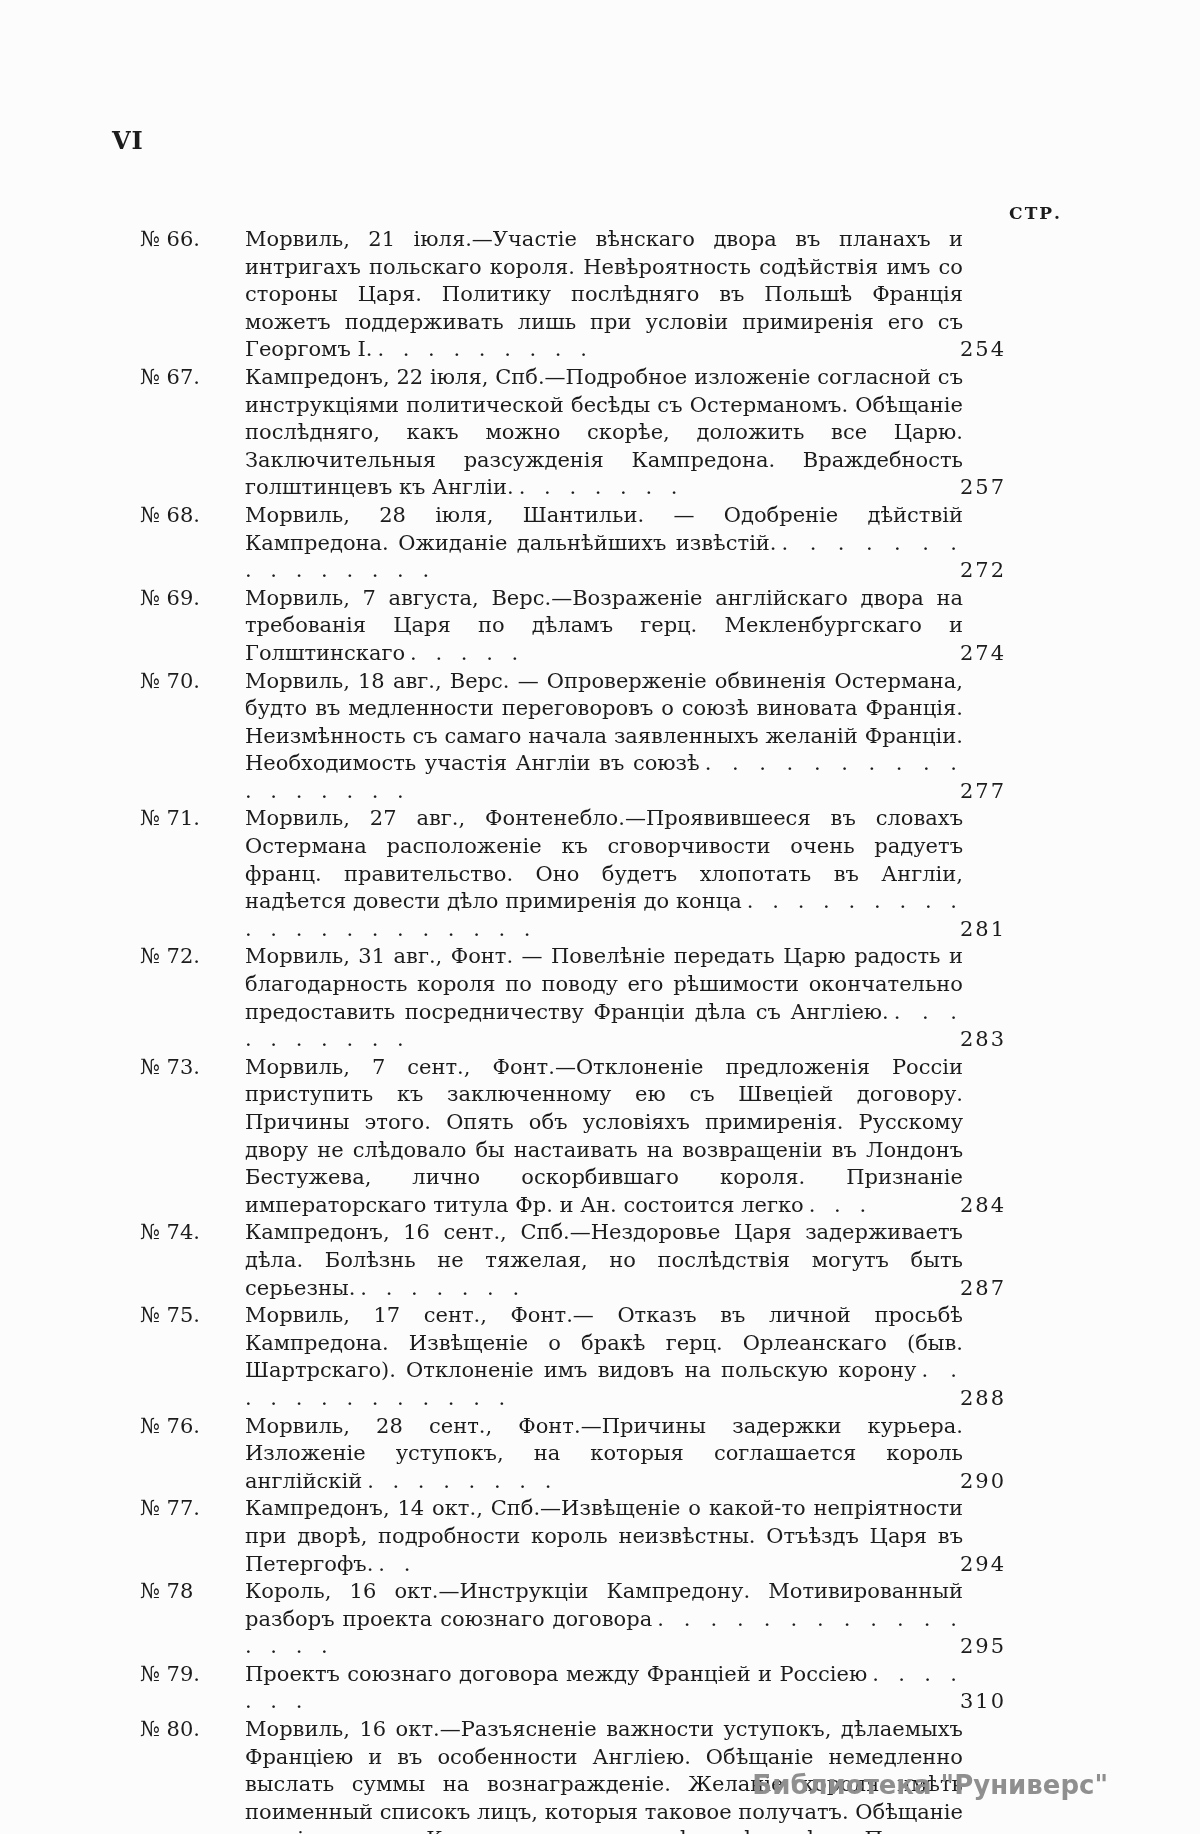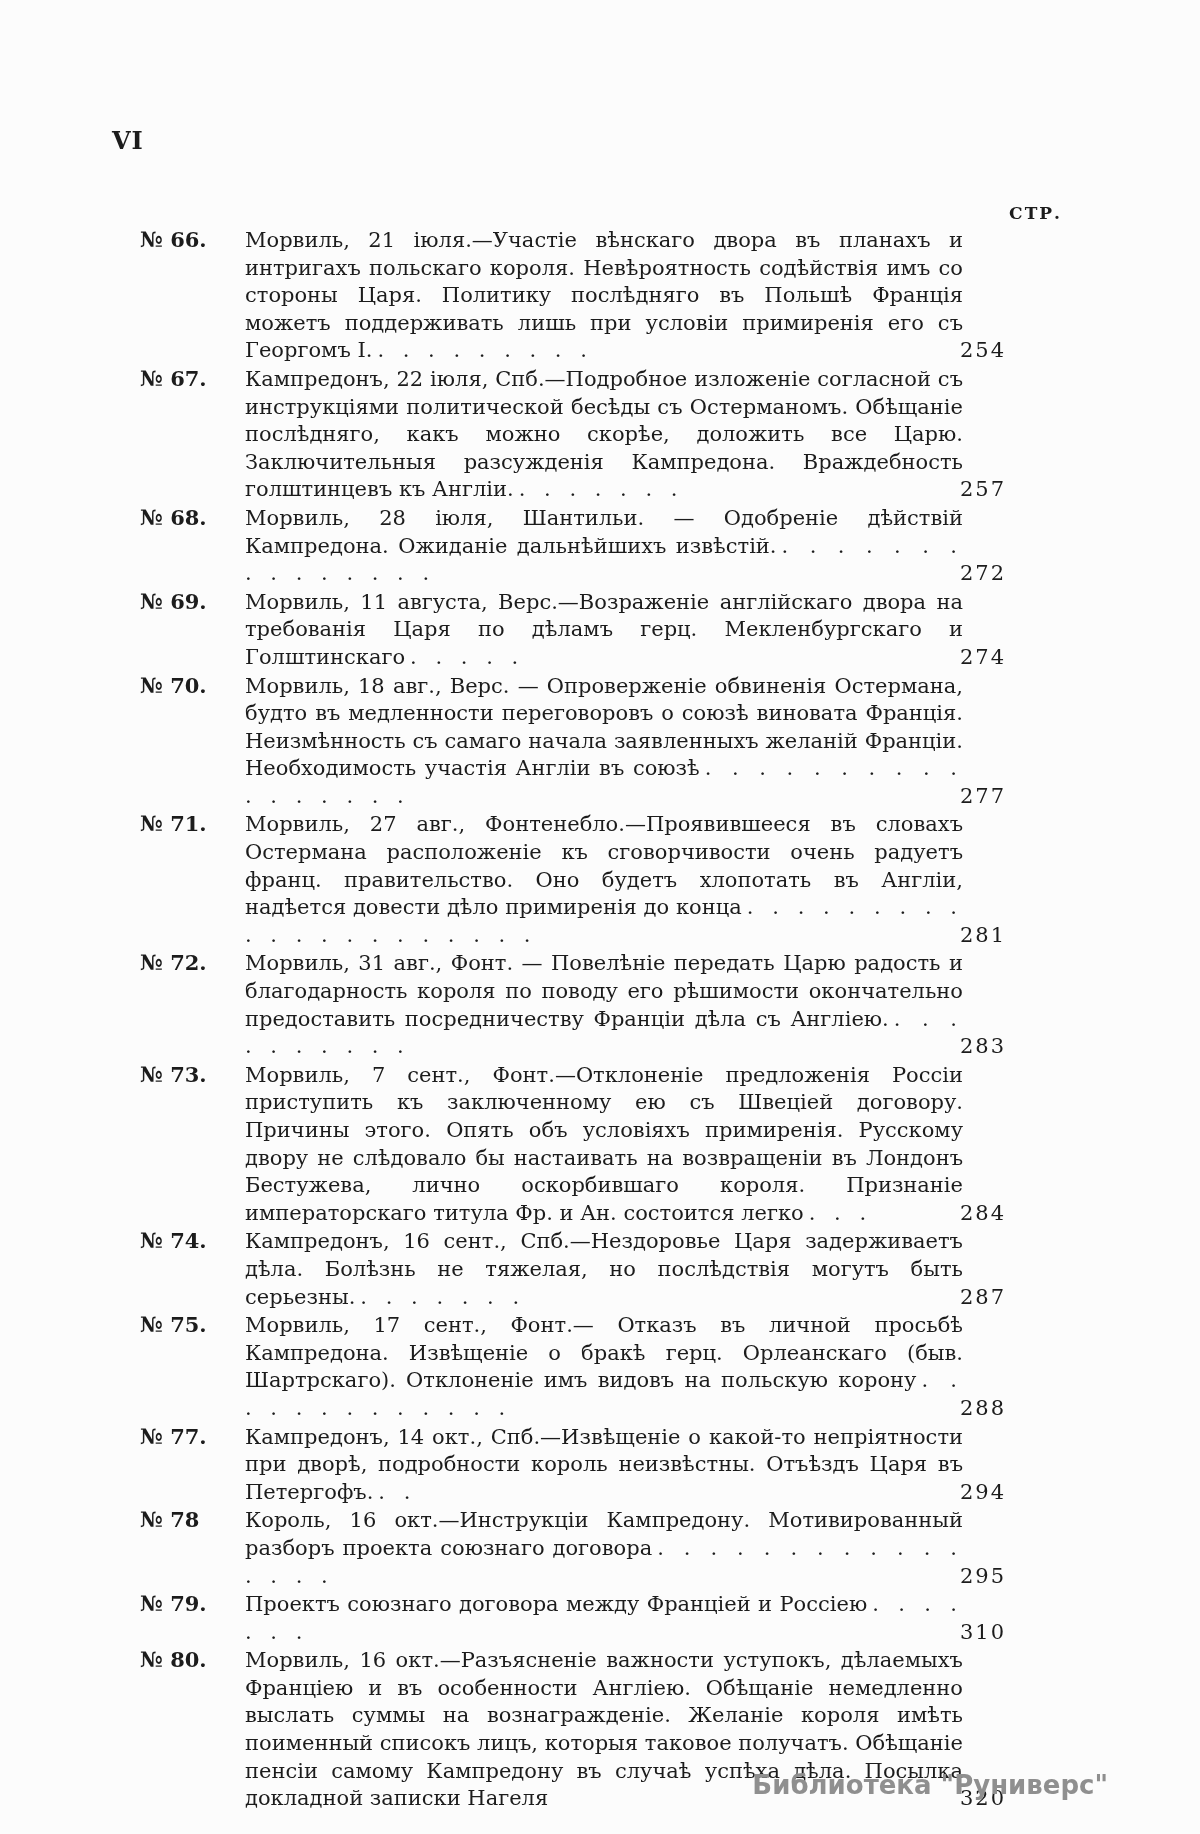--- a/index.html
+++ b/index.html
@@ -41,21 +41,21 @@
     padding-right: 102px;
     text-indent: -105px;
     text-align: justify;
     font-size: 21px;
     line-height: 27.6px;
   }
   .num {
     display: inline-block;
     width: 105px;
     text-indent: 0;
-    font-weight: bold;
+    font-weight: normal;
   }
   .head { }
   .dots { letter-spacing: 6px; padding-left: 5px; }
   .pageno {
     position: absolute;
     right: 0;
     bottom: 0;
     font-size: 21px;
     letter-spacing: 2px;
   }
@@ -77,34 +77,35 @@
   <div class="col-header">СТР.</div>
 
   <div class="toc">
 
     <div class="entry"><span class="num">№ 66.</span><span class="head">Морвиль, 21 іюля.</span><span class="body">—Участіе вѣнскаго двора въ планахъ и интригахъ польскаго короля. Невѣроятность содѣйствія имъ со стороны Царя. Политику послѣдняго въ Польшѣ Франція можетъ поддерживать лишь при условіи примиренія его съ Георгомъ I.</span><span class="dots">. . . . . . . . .</span><span class="pageno">254</span></div>
 
     <div class="entry"><span class="num">№ 67.</span><span class="head">Кампредонъ, 22 іюля, Спб.</span><span class="body">—Подробное изложеніе согласной съ инструкціями политической бесѣды съ Остерманомъ. Обѣщаніе послѣдняго, какъ можно скорѣе, доложить все Царю. Заключительныя разсужденія Кампредона. Враждебность голштинцевъ къ Англіи.</span><span class="dots">. . . . . . .</span><span class="pageno">257</span></div>
 
     <div class="entry"><span class="num">№ 68.</span><span class="head">Морвиль, 28 іюля, Шантильи.</span><span class="body"> — Одобреніе дѣйствій Кампредона. Ожиданіе дальнѣйшихъ извѣстій.</span><span class="dots">. . . . . . . . . . . . . . .</span><span class="pageno">272</span></div>
 
-    <div class="entry"><span class="num">№ 69.</span><span class="head">Морвиль, 11 августа, Верс.</span><span class="body">—Возраженіе англійскаго двора на требованія Царя по дѣламъ герц. Мекленбургскаго и Голштинскаго</span><span class="dots">. . . . .</span><span class="pageno">274</span></div>
+    <div class="entry"><span class="num">№ 69.</span><span class="head">Морвиль, 7 августа, Верс.</span><span class="body">—Возраженіе англійскаго двора на требованія Царя по дѣламъ герц. Мекленбургскаго и Голштинскаго</span><span class="dots">. . . . .</span><span class="pageno">274</span></div>
 
     <div class="entry"><span class="num">№ 70.</span><span class="head">Морвиль, 18 авг., Верс.</span><span class="body"> — Опроверженіе обвиненія Остермана, будто въ медленности переговоровъ о союзѣ виновата Франція. Неизмѣнность съ самаго начала заявленныхъ желаній Франціи. Необходимость участія Англіи въ союзѣ</span><span class="dots">. . . . . . . . . . . . . . . . .</span><span class="pageno">277</span></div>
 
     <div class="entry"><span class="num">№ 71.</span><span class="head">Морвиль, 27 авг., Фонтенебло.</span><span class="body">—Проявившееся въ словахъ Остермана расположеніе къ сговорчивости очень радуетъ франц. правительство. Оно будетъ хлопотать въ Англіи, надѣется довести дѣло примиренія до конца</span><span class="dots">. . . . . . . . . . . . . . . . . . . . .</span><span class="pageno">281</span></div>
 
     <div class="entry"><span class="num">№ 72.</span><span class="head">Морвиль, 31 авг., Фонт.</span><span class="body"> — Повелѣніе передать Царю радость и благодарность короля по поводу его рѣшимости окончательно предоставить посредничеству Франціи дѣла съ Англіею.</span><span class="dots">. . . . . . . . . .</span><span class="pageno">283</span></div>
 
     <div class="entry"><span class="num">№ 73.</span><span class="head">Морвиль, 7 сент., Фонт.</span><span class="body">—Отклоненіе предложенія Россіи приступить къ заключенному ею съ Швеціей договору. Причины этого. Опять объ условіяхъ примиренія. Русскому двору не слѣдовало бы настаивать на возвращеніи въ Лондонъ Бестужева, лично оскорбившаго короля. Признаніе императорскаго титула Фр. и Ан. состоится легко</span><span class="dots">. . .</span><span class="pageno">284</span></div>
 
     <div class="entry"><span class="num">№ 74.</span><span class="head">Кампредонъ, 16 сент., Спб.</span><span class="body">—Нездоровье Царя задерживаетъ дѣла. Болѣзнь не тяжелая, но послѣдствія могутъ быть серьезны.</span><span class="dots">. . . . . . .</span><span class="pageno">287</span></div>
 
     <div class="entry"><span class="num">№ 75.</span><span class="head">Морвиль, 17 сент., Фонт.</span><span class="body">— Отказъ въ личной просьбѣ Кампредона. Извѣщеніе о бракѣ герц. Орлеанскаго (быв. Шартрскаго). Отклоненіе имъ видовъ на польскую корону</span><span class="dots">. . . . . . . . . . . . .</span><span class="pageno">288</span></div>
 
+    <div class="entry"><span class="num">№ 76.</span><span class="head">Морвиль, 28 сент., Фонт.</span><span class="body">—Причины задержки курьера. Изложеніе уступокъ, на которыя соглашается король англійскій</span><span class="dots">. . . . . . . .</span><span class="pageno">290</span></div>
 
     <div class="entry"><span class="num">№ 77.</span><span class="head">Кампредонъ, 14 окт., Спб.</span><span class="body">—Извѣщеніе о какой-то непріятности при дворѣ, подробности король неизвѣстны. Отъѣздъ Царя въ Петергофъ.</span><span class="dots">. .</span><span class="pageno">294</span></div>
 
     <div class="entry"><span class="num">№ 78</span><span class="head">Король, 16 окт.</span><span class="body">—Инструкціи Кампредону. Мотивированный разборъ проекта союзнаго договора</span><span class="dots">. . . . . . . . . . . . . . . .</span><span class="pageno">295</span></div>
 
     <div class="entry"><span class="num">№ 79.</span><span class="head"></span><span class="body">Проектъ союзнаго договора между Франціей и Россіею</span><span class="dots">. . . . . . .</span><span class="pageno">310</span></div>
 
     <div class="entry"><span class="num">№ 80.</span><span class="head">Морвиль, 16 окт.</span><span class="body">—Разъясненіе важности уступокъ, дѣлаемыхъ Франціею и въ особенности Англіею. Обѣщаніе немедленно выслать суммы на вознагражденіе. Желаніе короля имѣть поименный списокъ лицъ, которыя таковое получатъ. Обѣщаніе пенсіи самому Кампредону въ случаѣ успѣха дѣла. Посылка докладной записки Нагеля</span><span class="pageno">320</span></div>
 
   </div>

